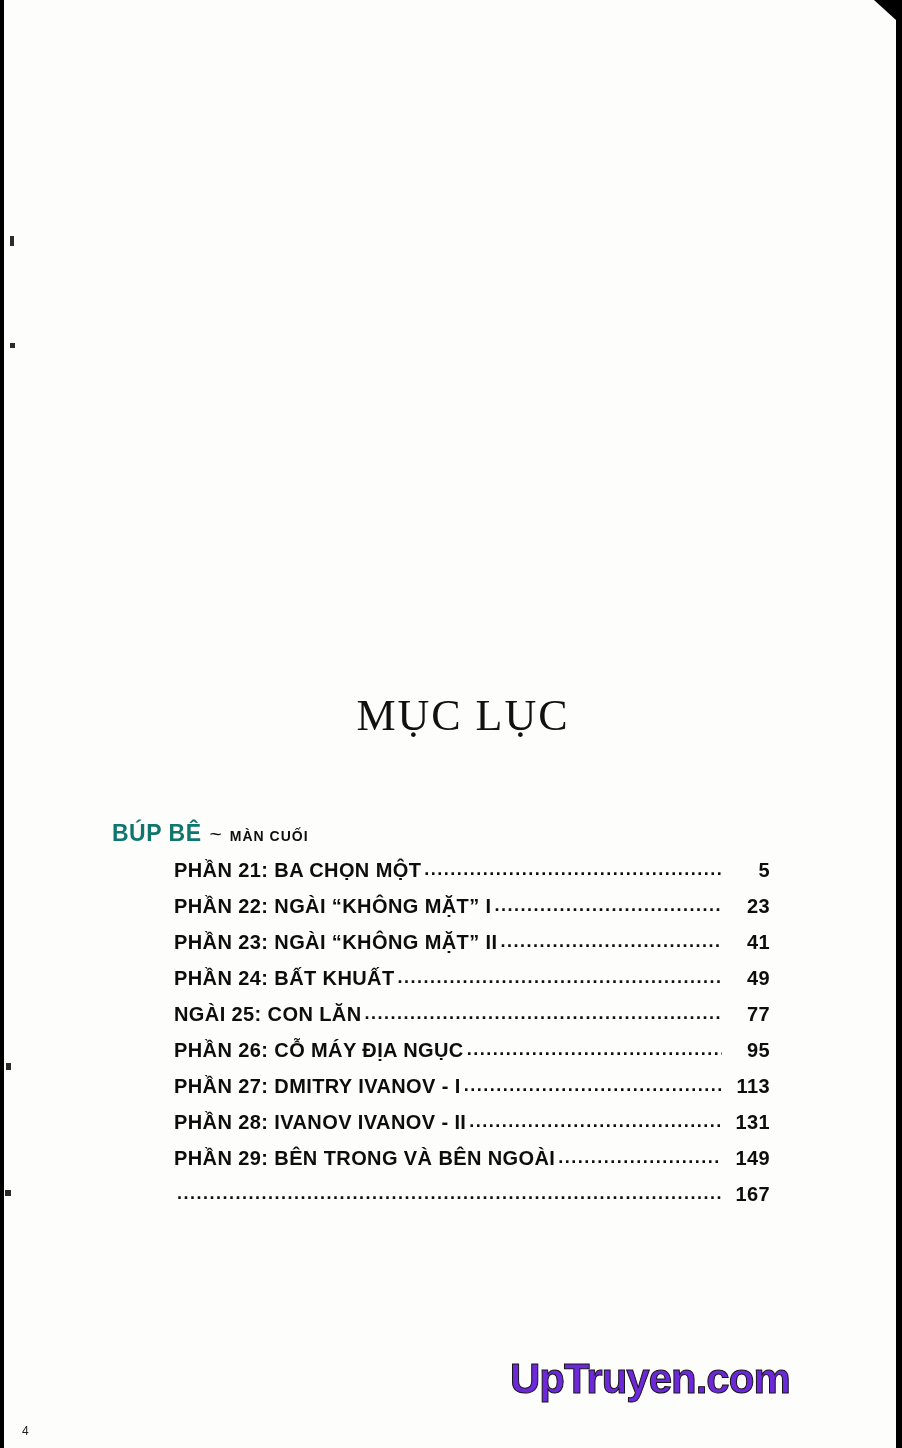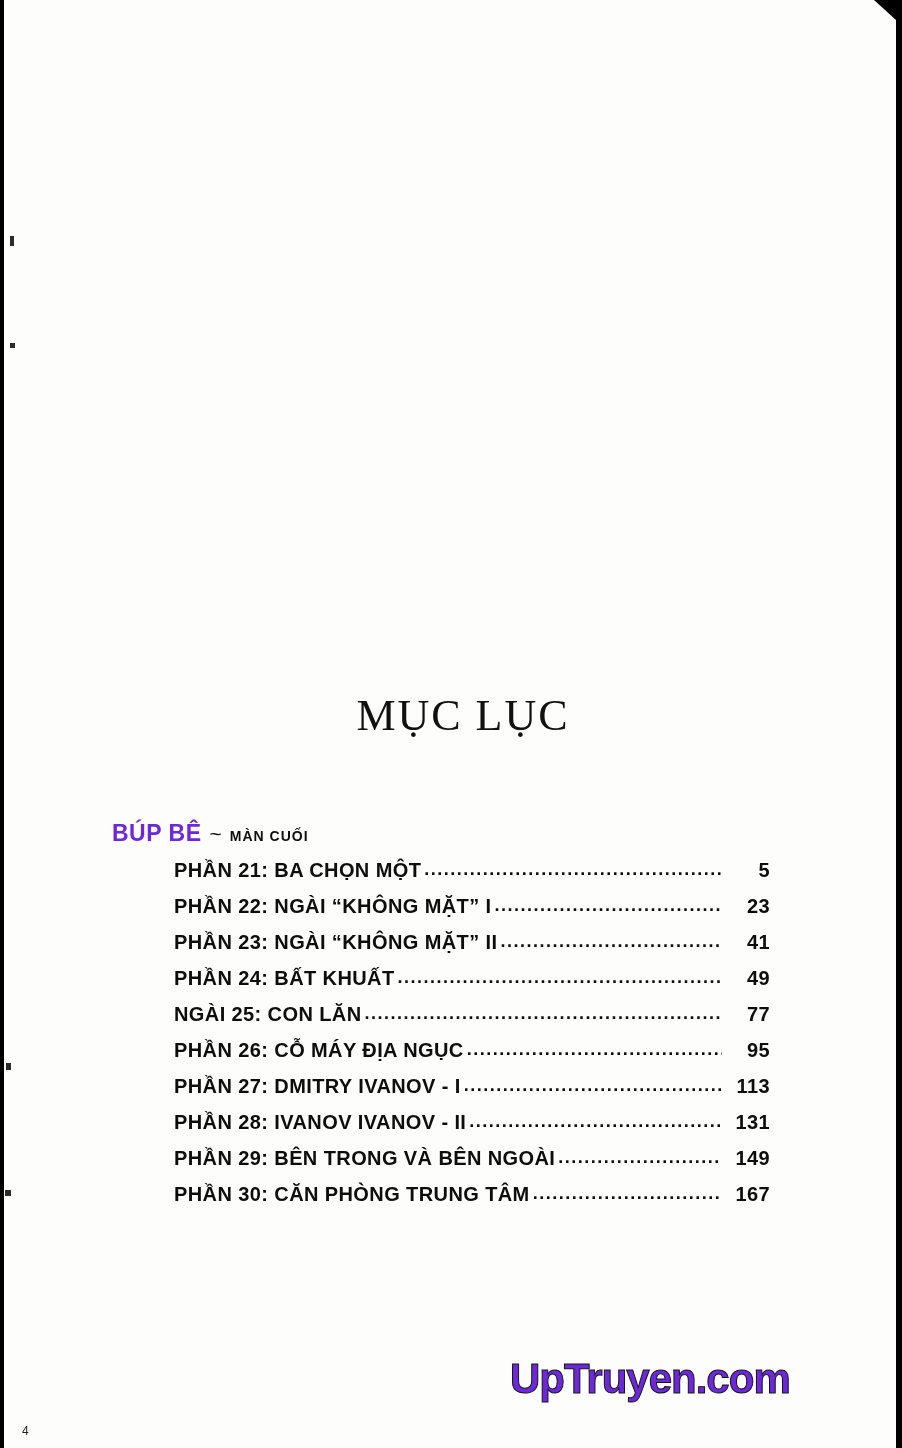--- a/index.html
+++ b/index.html
@@ -69,21 +69,21 @@
     display: flex;
     align-items: baseline;
     gap: 8px;
     margin-bottom: 12px;
   }
   .series-name {
     font-family: "Liberation Sans", sans-serif;
     font-weight: bold;
     font-size: 23px;
     letter-spacing: 0.5px;
-    color: #6d28d9;
+    color: #0f766e;
   }
   .series-tilde {
     font-size: 21px;
     color: #0d0d0d;
   }
   .series-sub {
     font-family: "Liberation Sans", sans-serif;
     font-weight: bold;
     font-size: 14px;
     letter-spacing: 1px;
@@ -212,21 +212,20 @@
         <span class="toc-label">PHẦN 28: IVANOV IVANOV - II</span>
         <span class="toc-dots">.......................................................................................................</span>
         <span class="toc-page">131</span>
       </li>
       <li class="toc-row">
         <span class="toc-label">PHẦN 29: BÊN TRONG VÀ BÊN NGOÀI</span>
         <span class="toc-dots">.......................................................................................................</span>
         <span class="toc-page">149</span>
       </li>
       <li class="toc-row">
-        <span class="toc-label">PHẦN 30: CĂN PHÒNG TRUNG TÂM</span>
         <span class="toc-dots">.......................................................................................................</span>
         <span class="toc-page">167</span>
       </li>
     </ul>
   </div>
 
   <div class="watermark">UpTruyen.com</div>
 
   <div class="page-number">4</div>
 </div>

